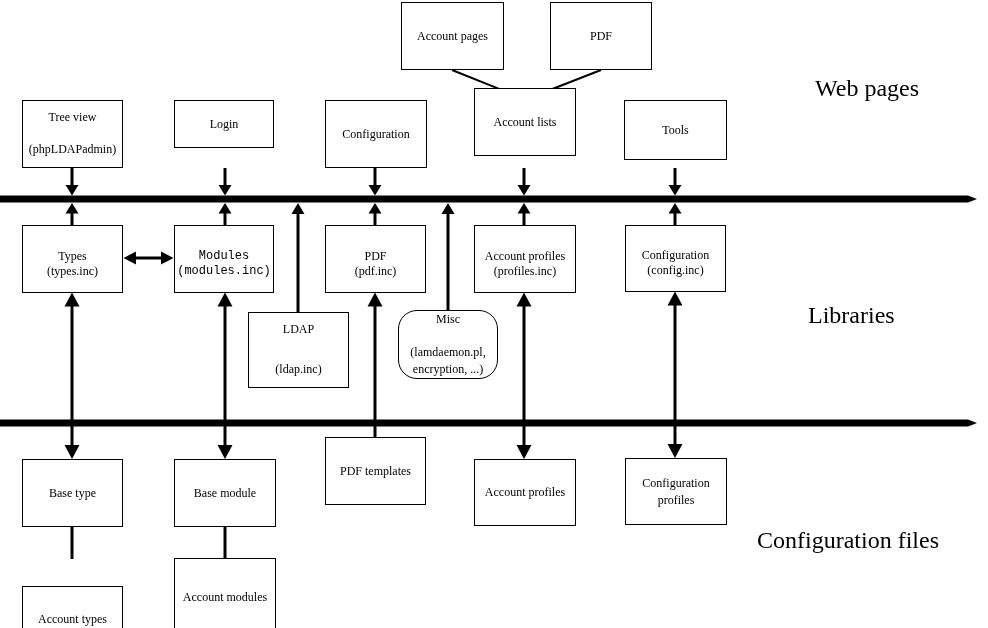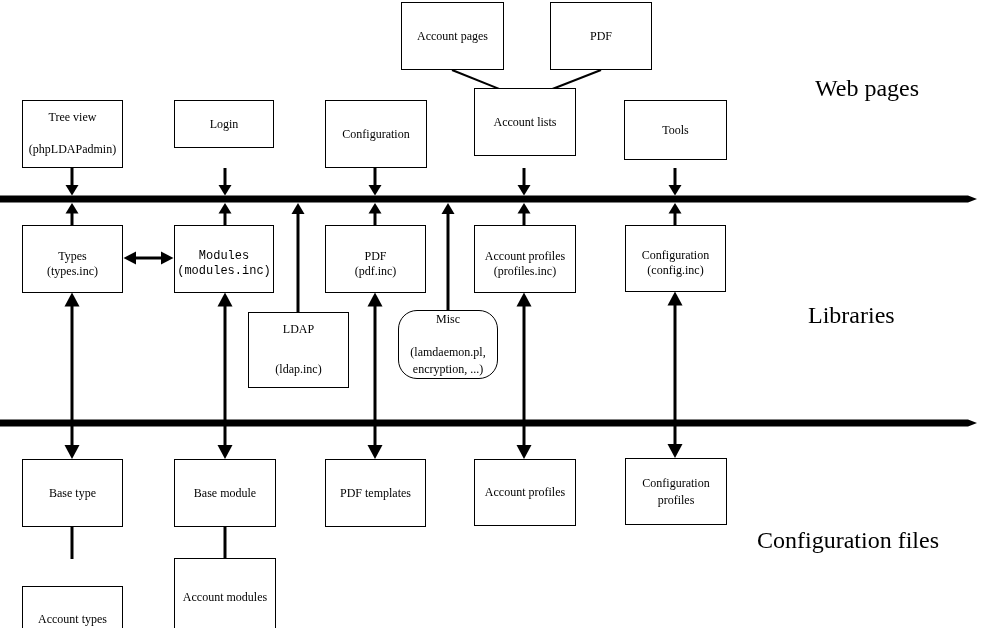--- a/index.html
+++ b/index.html
@@ -181,21 +181,21 @@
       <span class="bl">encryption, ...)</span>
     </span>
   </div>
 
   <div class="box single" style="left:22px;top:459px;width:101px;height:68px;">
     <span class="bl">Base type</span>
   </div>
   <div class="box single" style="left:174px;top:459px;width:102px;height:68px;">
     <span class="bl">Base module</span>
   </div>
-  <div class="box single" style="left:325px;top:459px;width:101px;height:68px;">
+  <div class="box single" style="left:325px;top:437px;width:101px;height:68px;">
     <span class="bl">PDF templates</span>
   </div>
   <div class="box single" style="left:474px;top:459px;width:102px;height:67px;">
     <span class="bl">Account profiles</span>
   </div>
   <div class="box center-two" style="left:625px;top:458px;width:102px;height:67px;">
     <span class="bl">Configuration</span>
     <span class="bl">profiles</span>
   </div>
 

